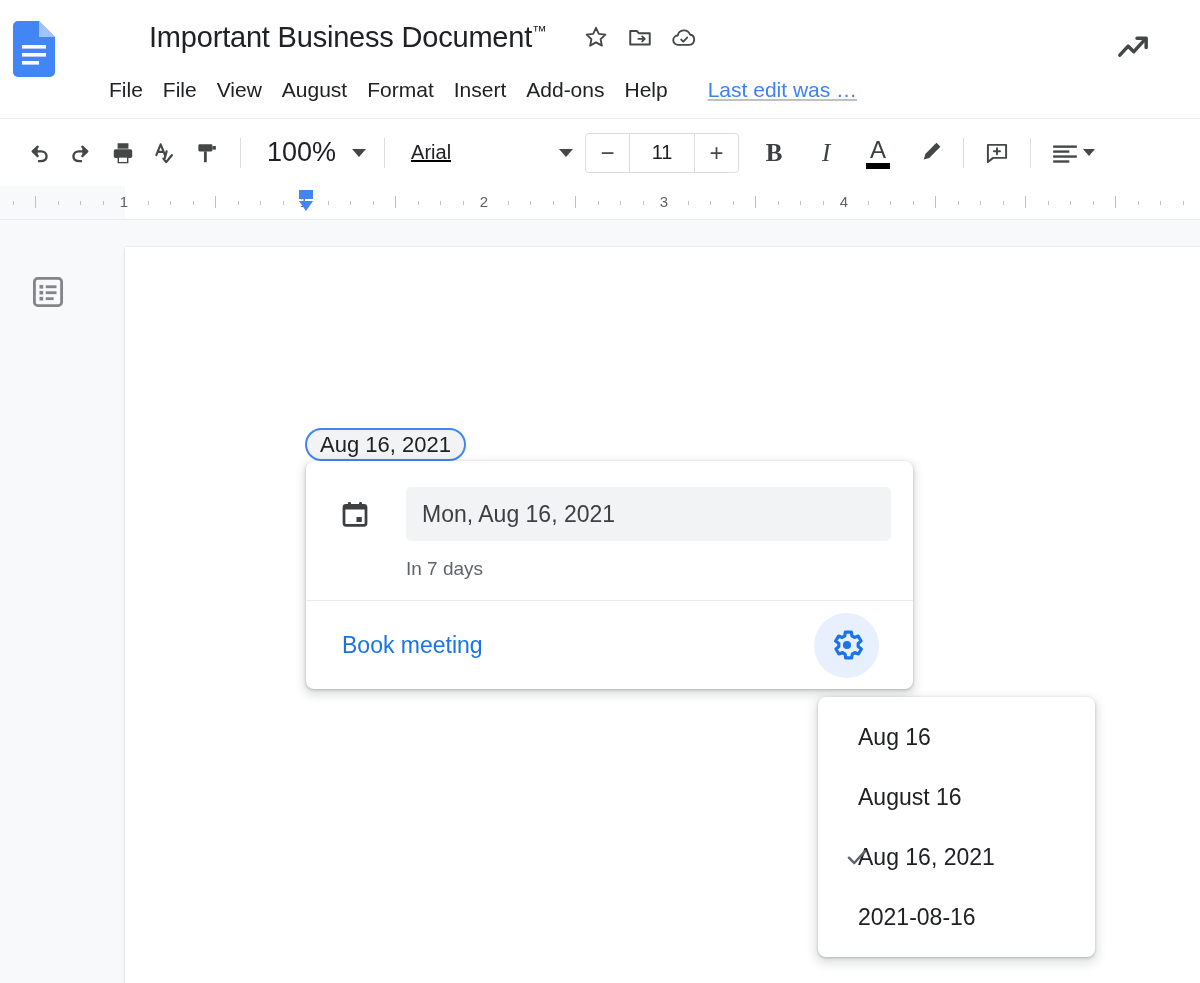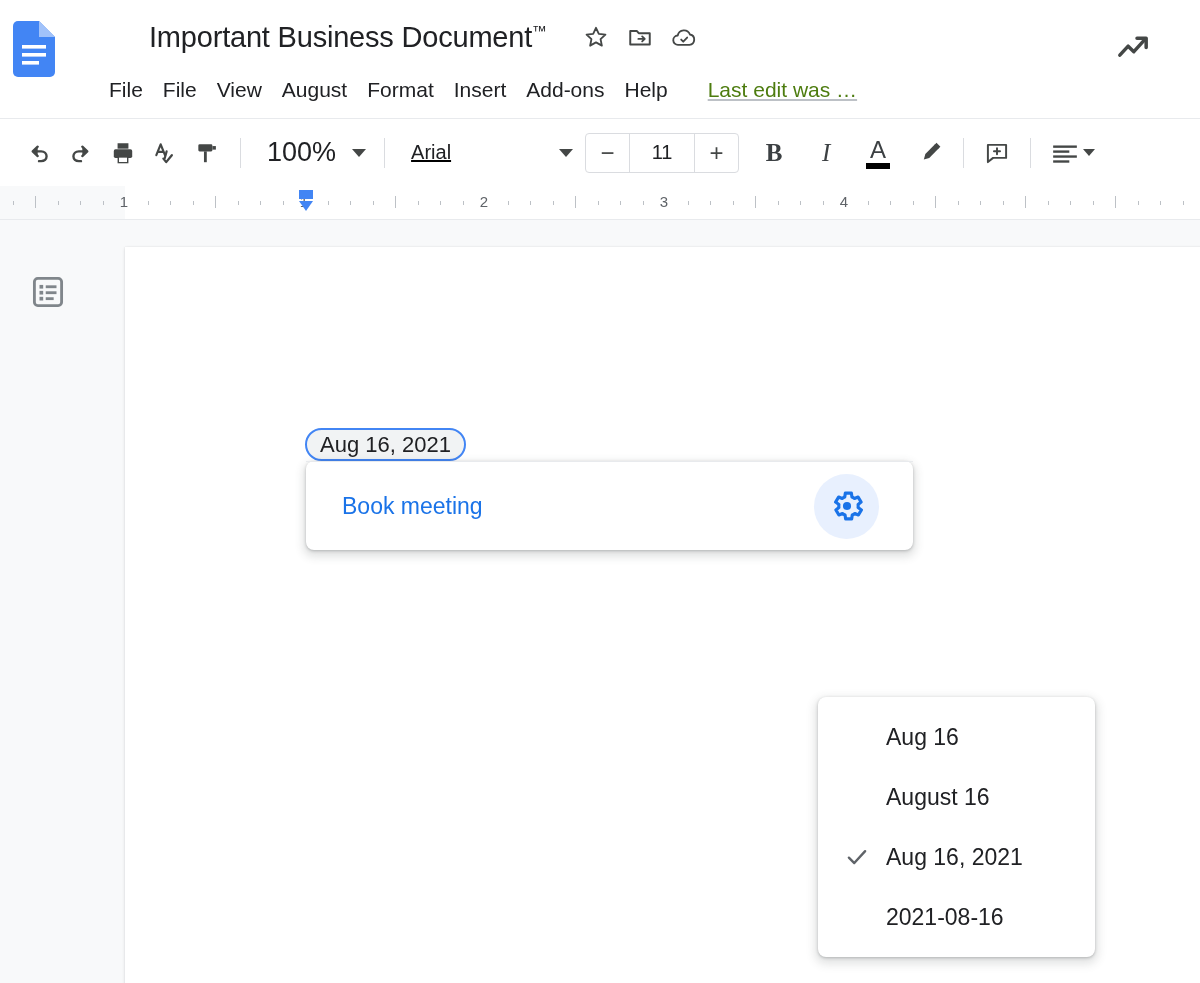--- a/index.html
+++ b/index.html
@@ -27,21 +27,21 @@
   .doc-title .tm { font-size: 15px; vertical-align: super; }
   .title-icons { display: flex; align-items: center; gap: 18px; margin-left: 36px; }
   .ticon { width: 26px; height: 26px; display: block; cursor: pointer; }
 
   .menu-row { position: absolute; left: 99px; top: 76px; display: flex; align-items: center; }
   .menu-item {
     font-size: 21px; color: #202124; padding: 2px 10px; cursor: pointer; white-space: nowrap;
     border-radius: 4px;
   }
   .lastedit {
-    font-size: 21px; color: #4d7c0f; margin-left: 30px; text-decoration: underline;
+    font-size: 21px; color: #3b82f6; margin-left: 30px; text-decoration: underline;
     text-decoration-color: #bdc1c6; cursor: pointer; white-space: nowrap;
   }
 
   .trend-icon { position: absolute; right: 44px; top: 26px; width: 44px; height: 40px; cursor: pointer; }
 
   
   .toolbar {
     position: absolute; left: 0; top: 118px; width: 1200px; height: 68px;
     background: #fff; border-top: 1px solid #e8eaed;
     display: flex; align-items: center; padding-left: 18px;
@@ -146,21 +146,21 @@
   .fmt-menu {
     position: absolute; left: 818px; top: 697px; width: 277px;
     background: #fff; border-radius: 8px; padding: 10px 0;
     box-shadow: 0 1px 3px rgba(60,64,67,0.3), 0 4px 10px 3px rgba(60,64,67,0.15);
   }
   .fmt-item {
     height: 60px; display: flex; align-items: center; cursor: pointer; position: relative;
     font-size: 23px; color: #202124;
   }
   .fmt-check { position: absolute; left: 26px; width: 26px; height: 26px; }
-  .fmt-label { margin-left: 68px; white-space: nowrap; text-align: center; }
+  .fmt-label { margin-left: 40px; white-space: nowrap; text-align: center; }
 </style>
 </head>
 <body>
 
 <div id="app">
 
   <div class="topbar">
 
     <svg class="docs-logo" viewBox="0 0 42 56">
       <path d="M5 0h21l16 16v35a5 5 0 0 1-5 5H5a5 5 0 0 1-5-5V5a5 5 0 0 1 5-5z" fill="#4285f4"></path>
@@ -385,20 +385,33 @@
       <rect x="6" y="11.2" width="2.6" height="2.6"></rect>
       <rect x="10.4" y="11.5" width="7.6" height="2"></rect>
       <rect x="6" y="15.4" width="2.6" height="2.6"></rect>
       <rect x="10.4" y="15.7" width="5.6" height="2"></rect>
     </g>
   </svg>
 
   <div class="date-chip">Aug 16, 2021</div>
 
   <div class="chip-card">
+    <div class="cc-top">
+      <div class="cc-row">
+        <svg class="cal-icon" viewBox="0 0 24 24">
+          <rect x="3.2" y="5" width="17.6" height="16" rx="1.6" fill="none" stroke="#3c4043" stroke-width="2.2"></rect>
+          <rect x="3.2" y="5" width="17.6" height="3.4" fill="#3c4043"></rect>
+          <rect x="6.4" y="2.4" width="2.4" height="4.2" rx="1" fill="#3c4043"></rect>
+          <rect x="15.2" y="2.4" width="2.4" height="4.2" rx="1" fill="#3c4043"></rect>
+          <rect x="13.2" y="14.4" width="4.2" height="4" fill="#3c4043"></rect>
+        </svg>
+        <div class="date-input">Mon, Aug 16, 2021</div>
+      </div>
+      <div class="cc-sub">In 7 days</div>
+    </div>
     <div class="cc-divider"></div>
     <div class="cc-bottom">
       <span class="book-link">Book meeting</span>
       <span class="gear-btn">
         <svg width="36" height="36" viewBox="0 0 24 24">
           <path d="M19.4 13a7.6 7.6 0 0 0 0-2l2-1.6-2-3.4-2.4 1a7.4 7.4 0 0 0-1.7-1l-.4-2.6h-4l-.4 2.6a7.4 7.4 0 0 0-1.7 1l-2.4-1-2 3.4L6.6 11a7.6 7.6 0 0 0 0 2l-2 1.6 2 3.4 2.4-1a7.4 7.4 0 0 0 1.7 1l.4 2.6h4l.4-2.6a7.4 7.4 0 0 0 1.7-1l2.4 1 2-3.4z" fill="none" stroke="#1a73e8" stroke-width="2.1" stroke-linejoin="round"></path>
           <circle cx="12" cy="12" r="2.7" fill="#1a73e8"></circle>
         </svg>
       </span>
     </div>

